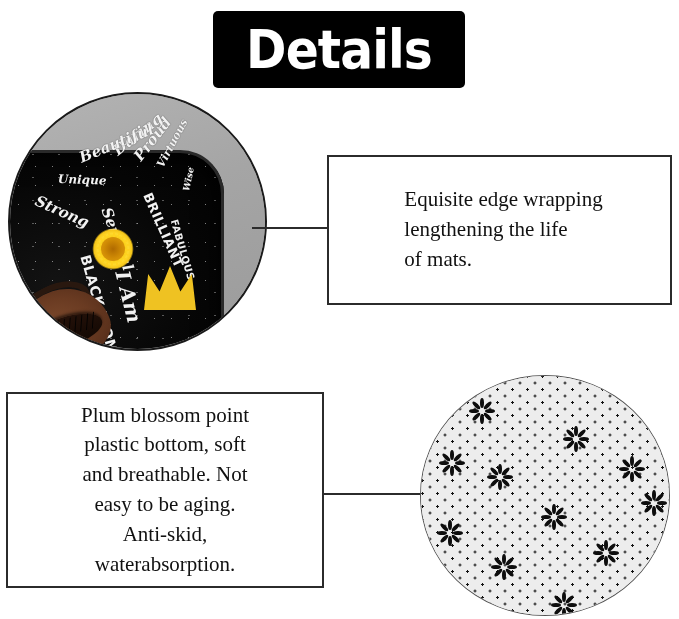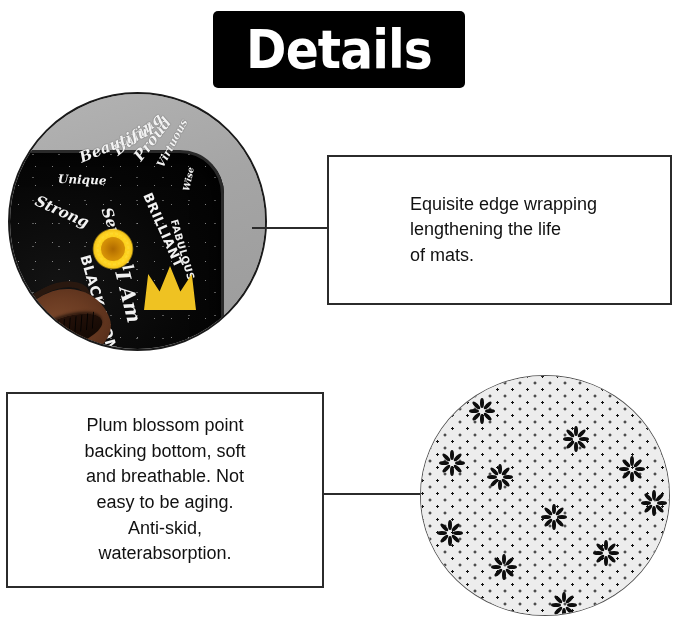--- a/index.html
+++ b/index.html
@@ -42,23 +42,23 @@
   .callout-box {
     position: absolute;
     background: #ffffff;
     border: 2px solid #2b2b2b;
     box-sizing: border-box;
     display: flex;
     align-items: center;
     justify-content: center;
   }
   .callout-text {
-    font-family: Liberation Sans, sans-serif;
+    font-family: Liberation Serif, serif;
     color: #111111;
-    font-size: 18px;
+    font-size: 21px;
     line-height: 1.42;
     white-space: pre-line;
   }
 
   #edge-wrapping-box {
     left: 327px;
     top: 155px;
     width: 345px;
     height: 150px;
   }
@@ -352,21 +352,21 @@
 <div class="connector-line" id="connector-top"></div>
 
 <div class="callout-box" id="edge-wrapping-box">
   <div class="callout-text">Equisite edge wrapping
  lengthening the life
 of mats.</div>
 </div>
 
 <div class="callout-box" id="plum-bottom-box">
   <div class="callout-text">Plum blossom point
-backing bottom, soft
+plastic bottom, soft
 and breathable. Not
 easy to be aging.
 Anti-skid,
 waterabsorption.</div>
 </div>
 
 <div class="connector-line" id="connector-bottom"></div>
 
 <div id="mat-backing-photo">
   <div class="dot-field"></div>

